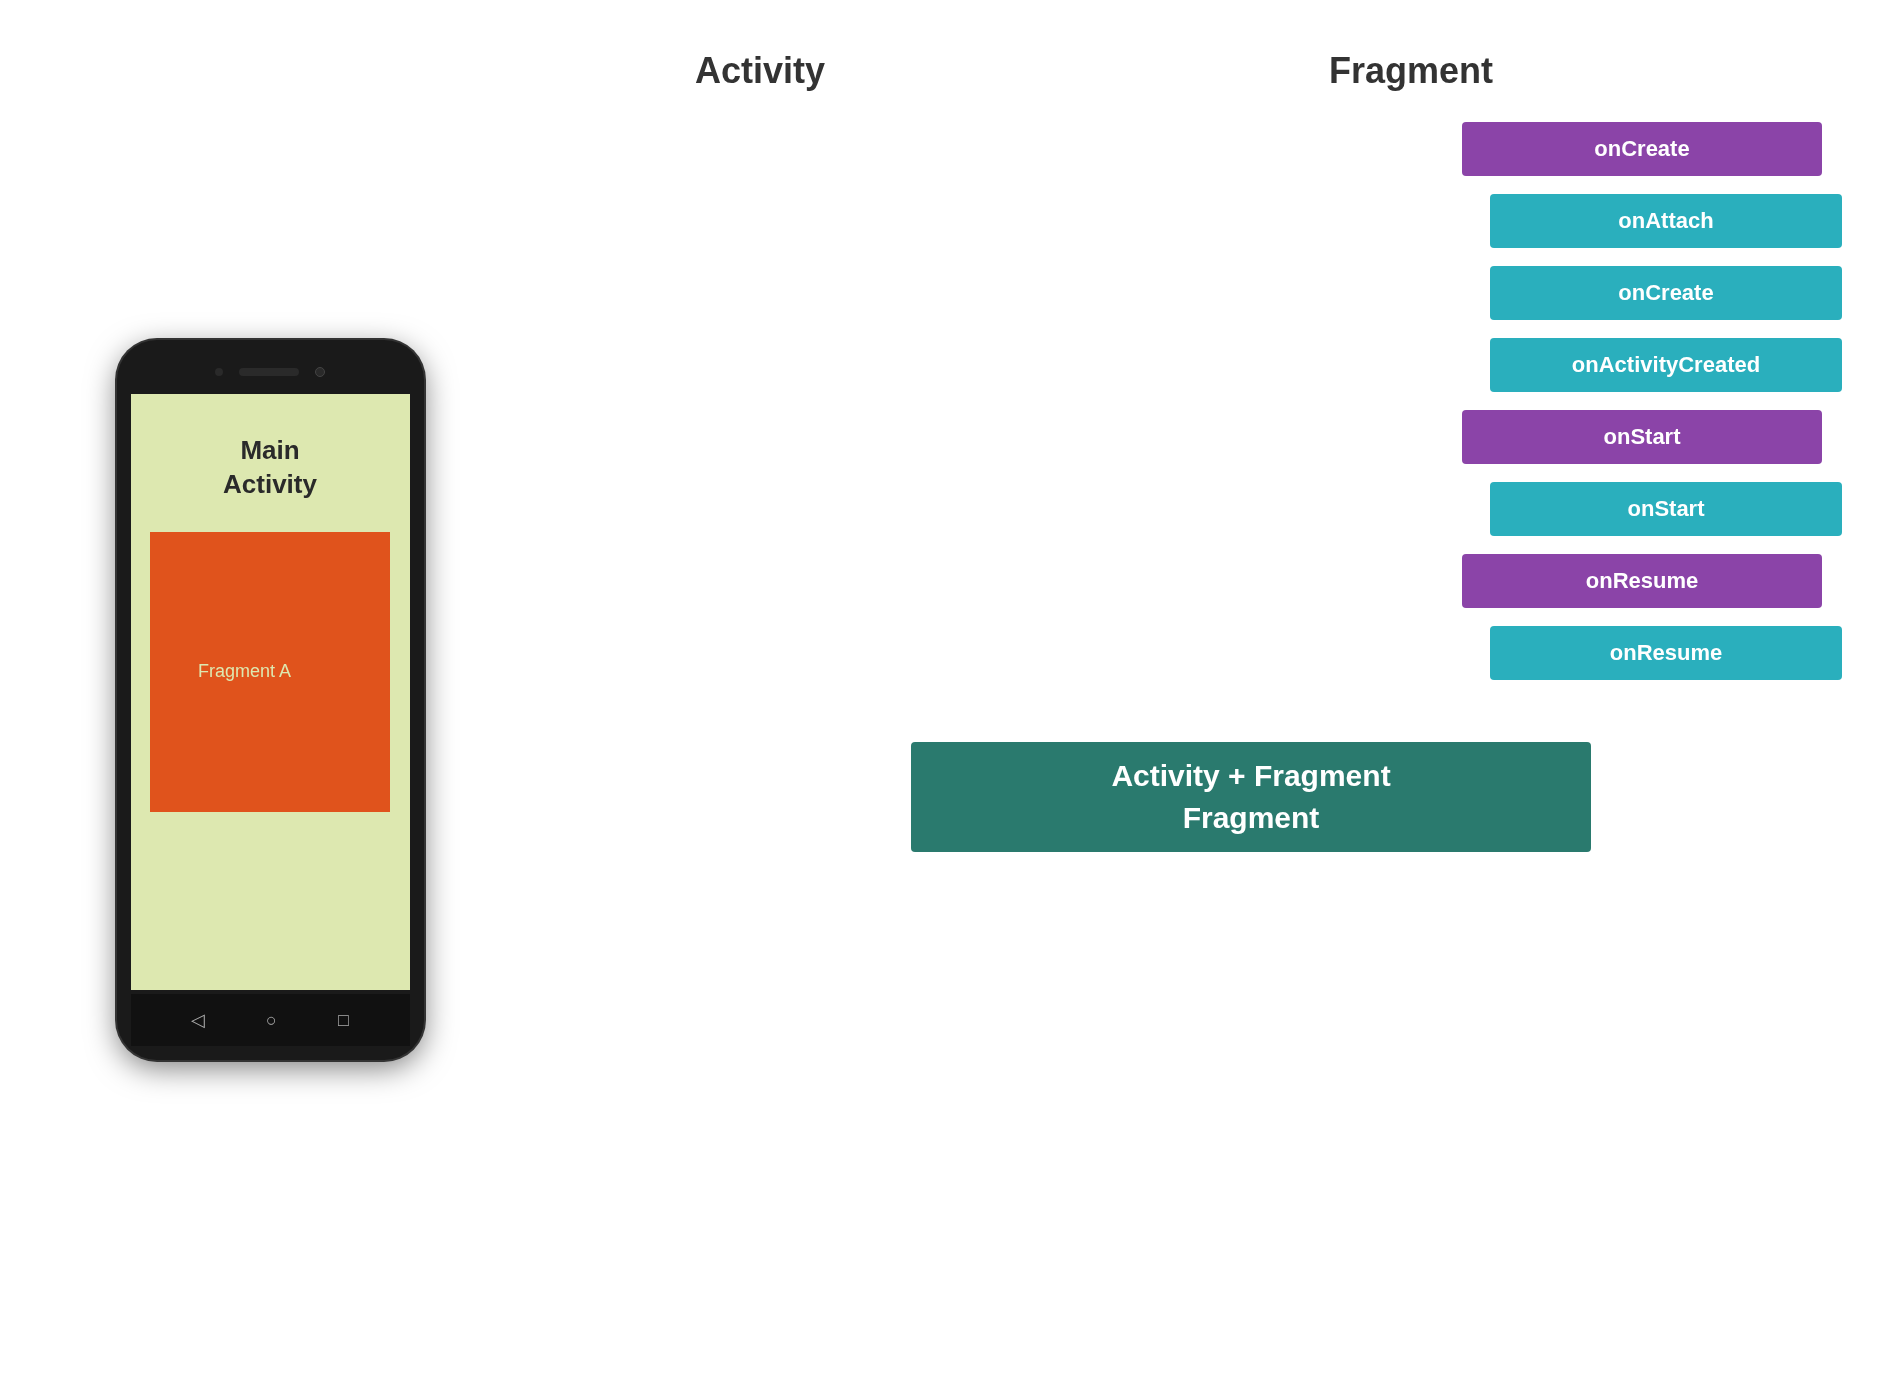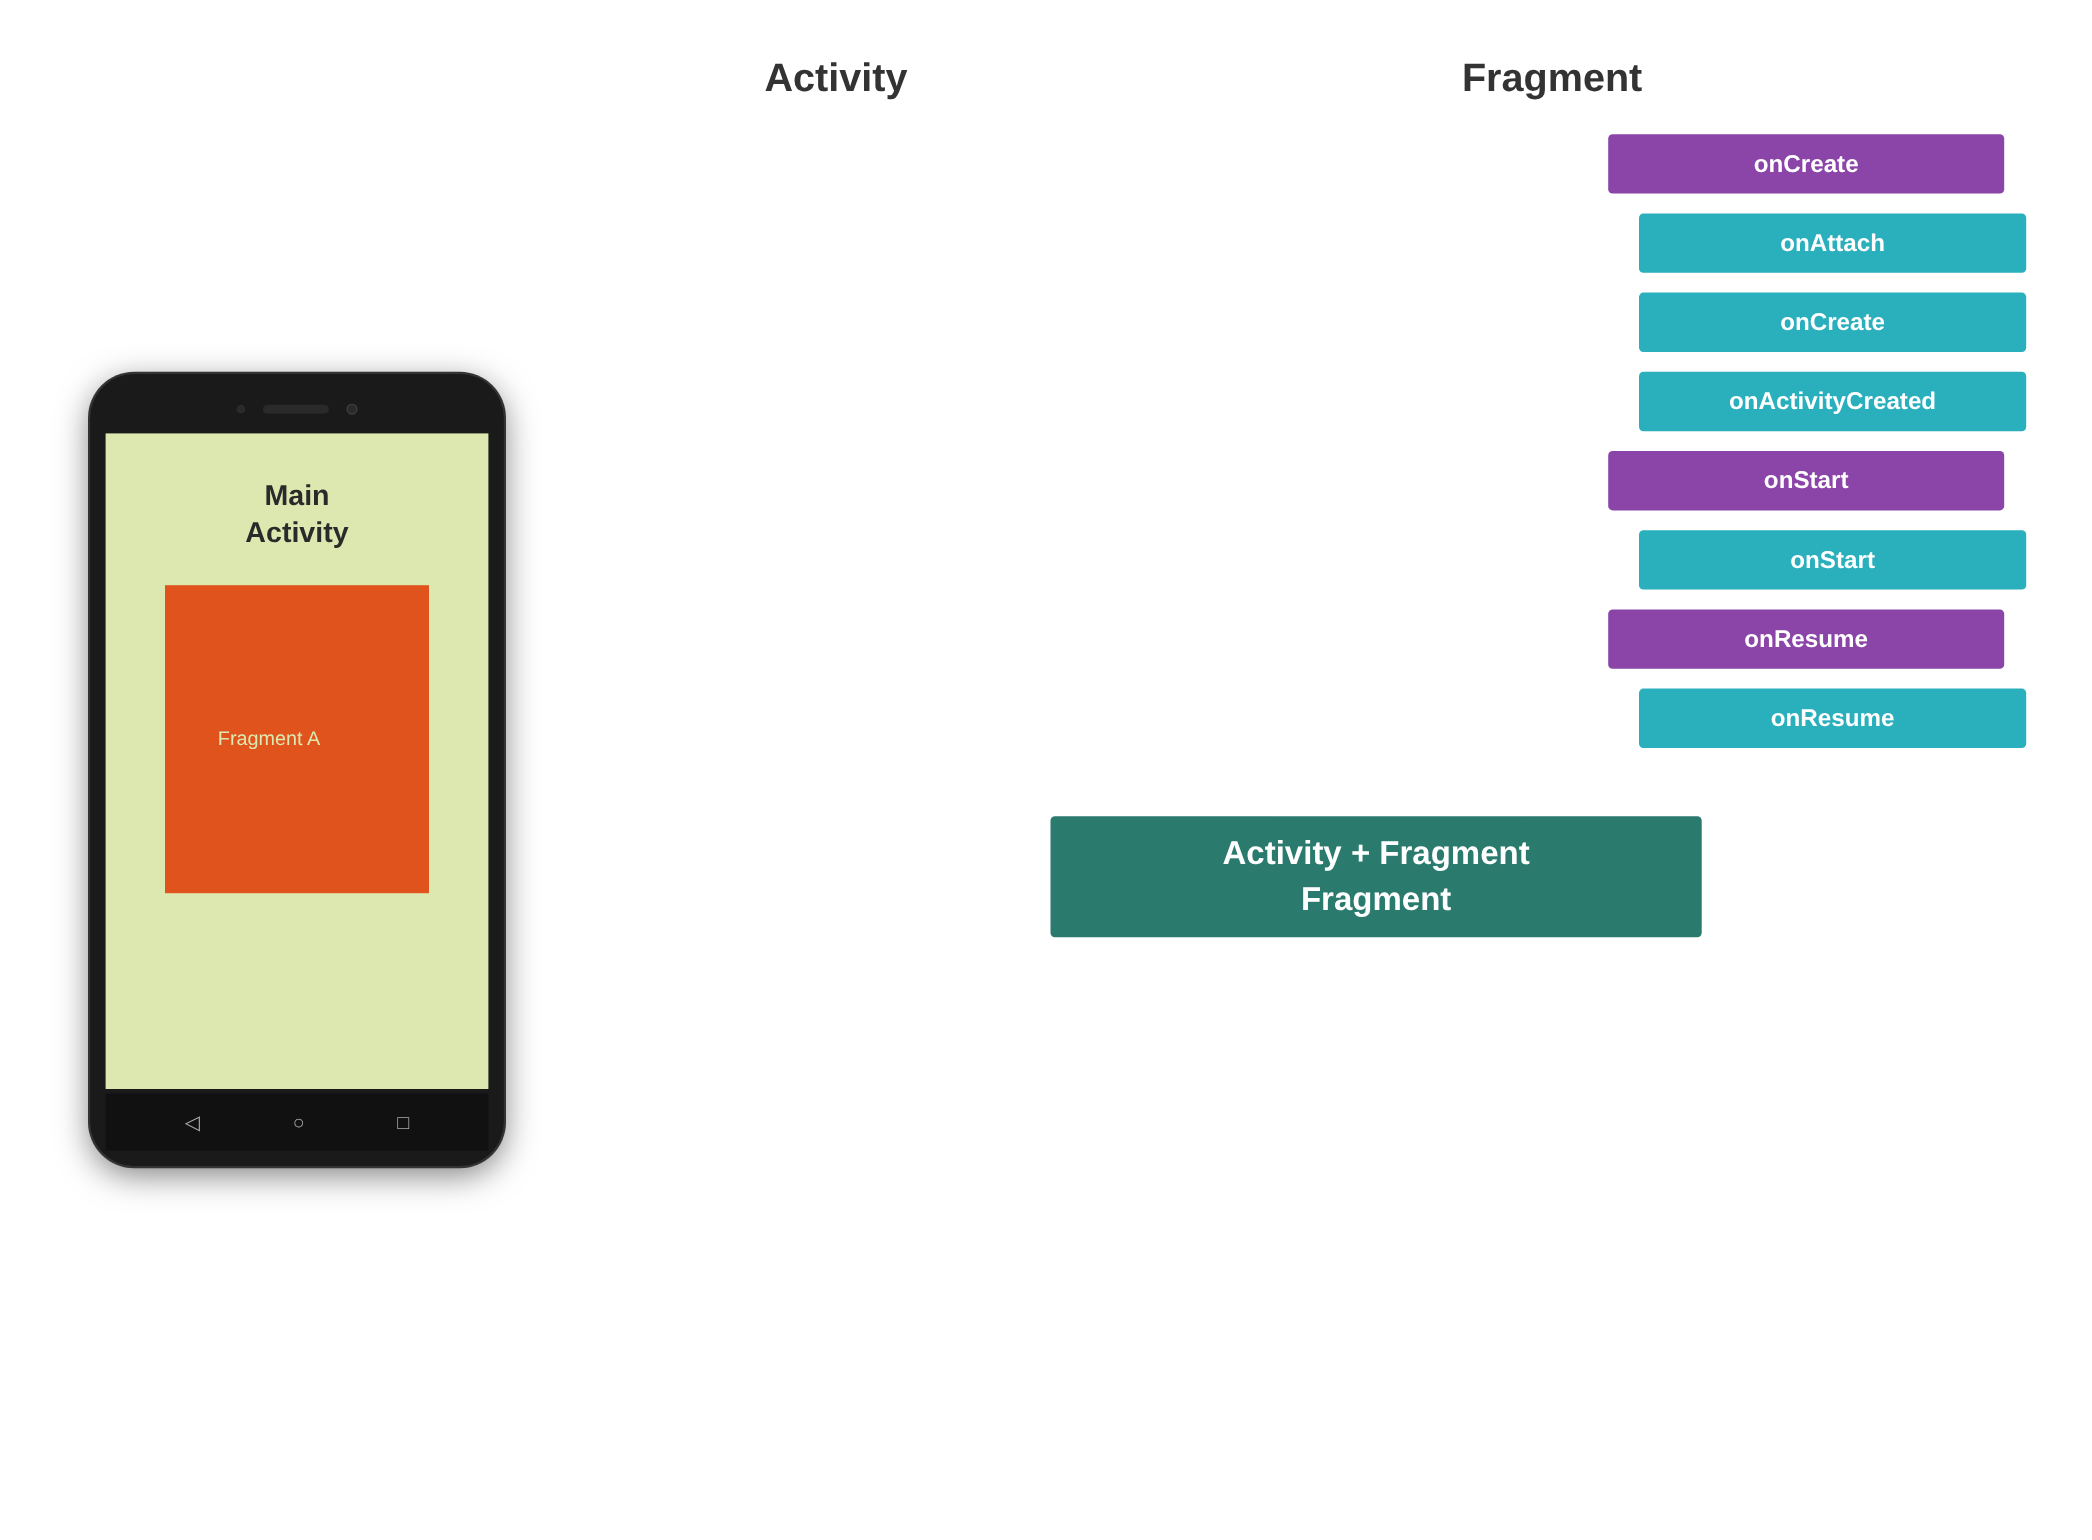--- a/index.html
+++ b/index.html
@@ -26,21 +26,21 @@
     
     .phone-section {
       flex: 0 0 420px;
       display: flex;
       align-items: center;
       justify-content: center;
       height: 100%;
     }
 
     .phone-outer {
-      width: 376px;
+      width: 307px;
       height: 720px;
       background: #1a1a1a;
       border-radius: 40px;
       padding: 14px;
       box-shadow: 0 0 0 2px #333, 0 8px 30px rgba(0,0,0,0.5);
       display: flex;
       flex-direction: column;
       position: relative;
     }
 
@@ -211,21 +211,21 @@
     }
 
     .running-box {
       margin-top: 30px;
       background: #2a7a6e;
       height: 110px;
       display: flex;
       align-items: center;
       justify-content: center;
       border-radius: 4px;
-      width: 592px;
+      width: 680px;
       align-self: center;
       margin-left: 80px;
     }
 
     .running-text {
       color: #fff;
       font-size: 30px;
       font-weight: bold;
       text-align: center;
       line-height: 1.4;

